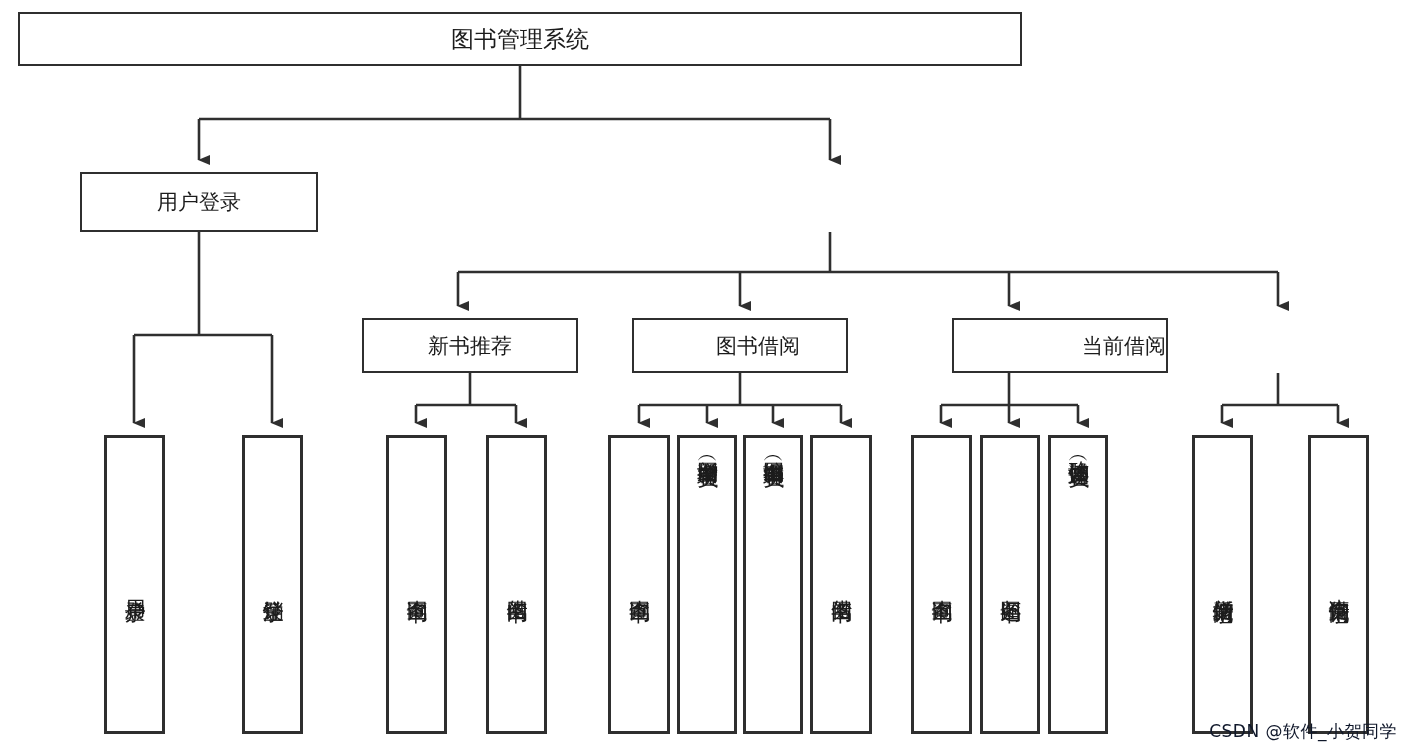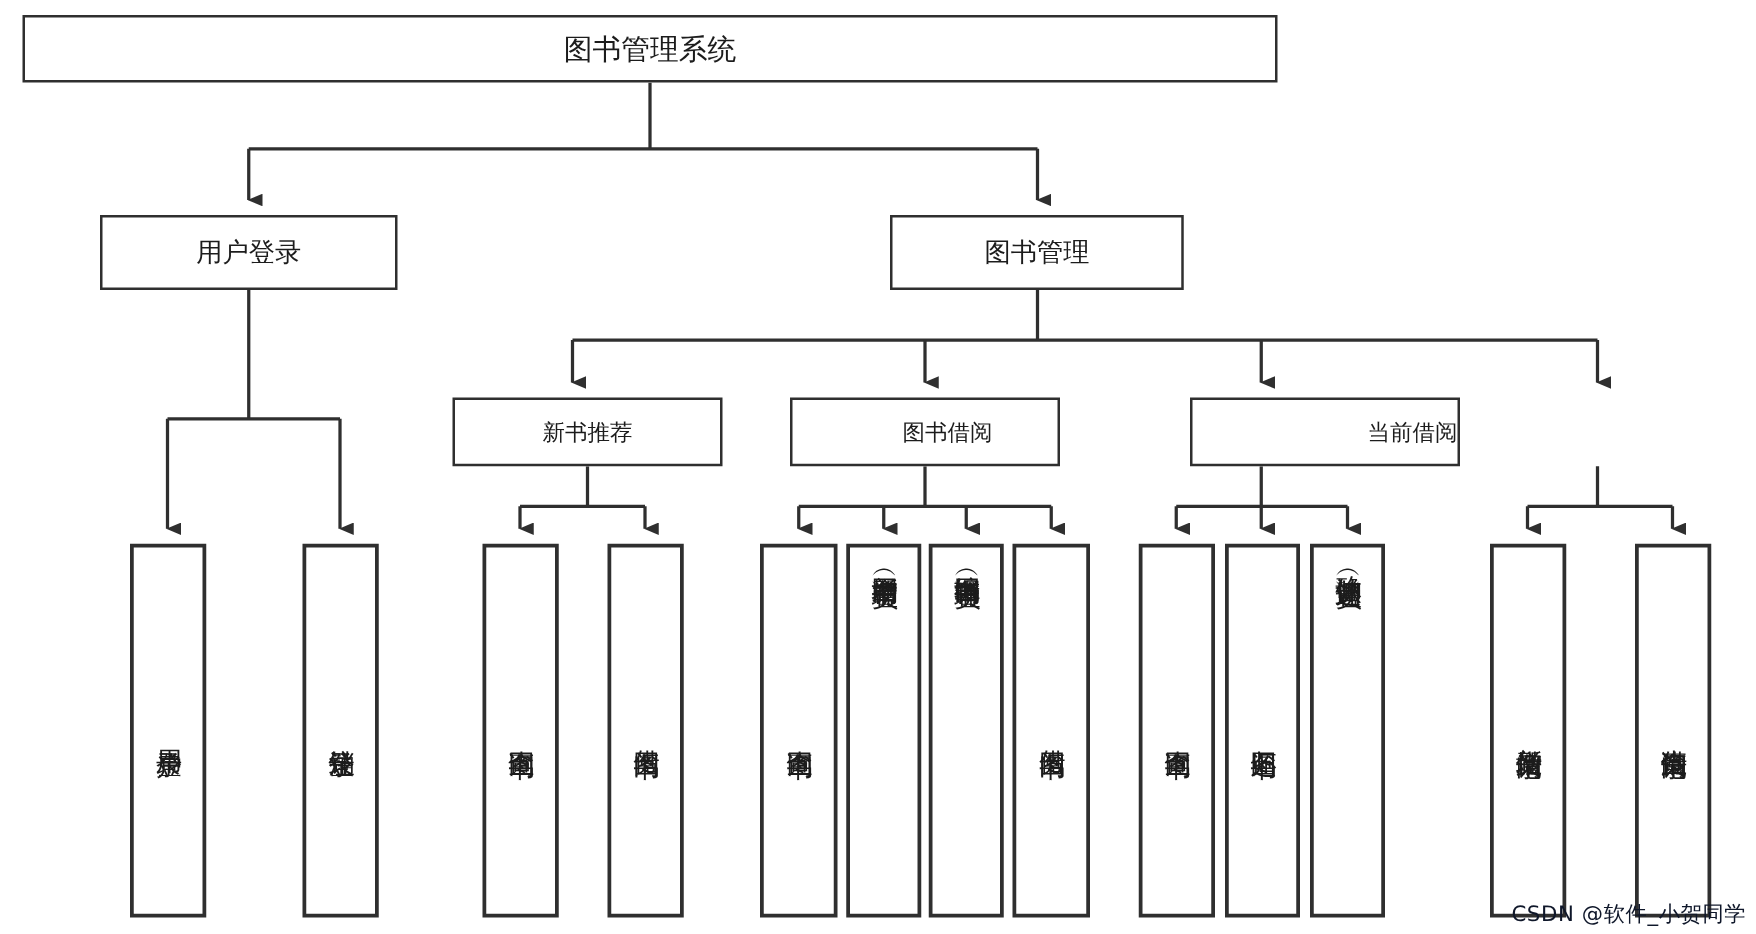--- a/index.html
+++ b/index.html
@@ -20,21 +20,21 @@
     background:#ffffff;
     border:2.5px solid #2f2f2f;
     display:flex;
     align-items:center;
     justify-content:center;
     color:#1c1c1c;
     z-index:2;
   }
   .node.root{font-size:23px;}
   .node.lvl2{font-size:21px;}
-  .node.lvl3{font-size:18px;}
+  .node.lvl3{font-size:21px;}
 
   .node.leaf{
     border-width:3px;
     align-items:flex-start;
     justify-content:center;
     padding-top:0;
   }
   .vtext{
     writing-mode:vertical-rl;
     text-orientation:upright;
@@ -111,23 +111,20 @@
     </g>
   </svg>
 
   <div class="node root" style="left:18px;top:12px;width:1004px;height:54px;align-items:center;">
     <span>图书管理系统</span>
   </div>
 
   <div class="node lvl2" style="left:80px;top:172px;width:238px;height:60px;">
     <span>用户登录</span>
   </div>
-  <div class="node lvl2" style="left:712px;top:172px;width:235px;height:60px;">
-    <span>图书管理</span>
-  </div>
 
   <div class="node lvl3" style="left:362px;top:318px;width:216px;height:55px;">
     <span>新书推荐</span>
   </div>
   <div class="node lvl3" style="left:632px;top:318px;width:216px;height:55px;padding-left:36px;">
     <span>图书借阅</span>
   </div>
   <div class="node lvl3" style="left:952px;top:318px;width:216px;height:55px;justify-content:flex-end;">
     <span>当前借阅</span>
   </div>

